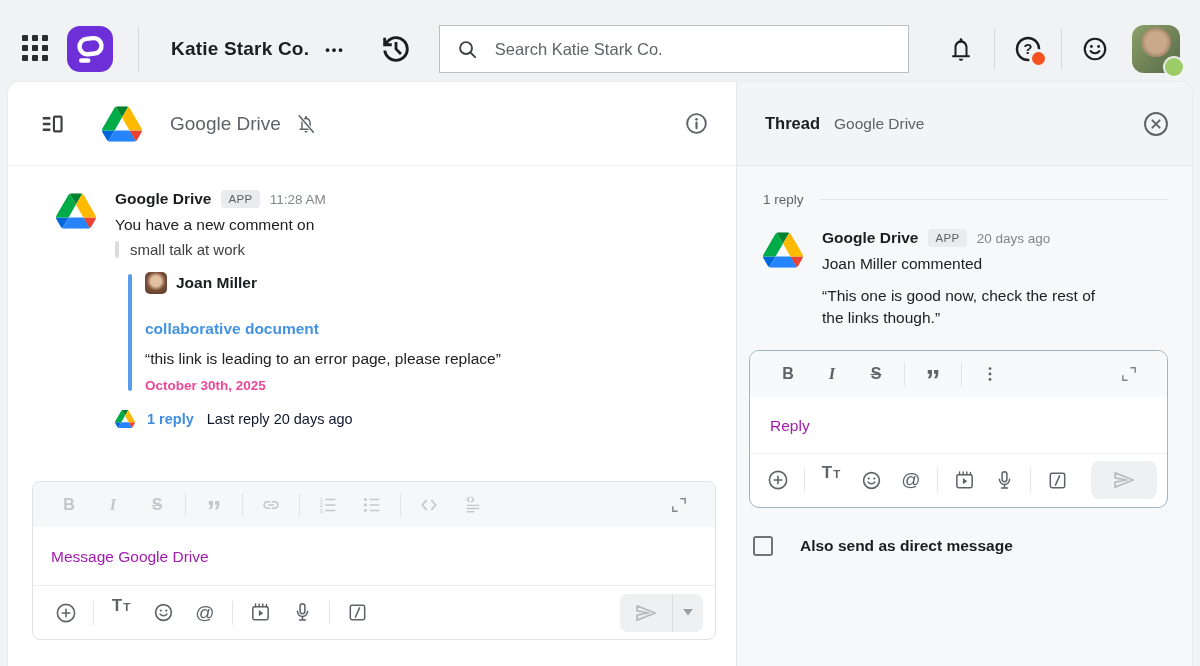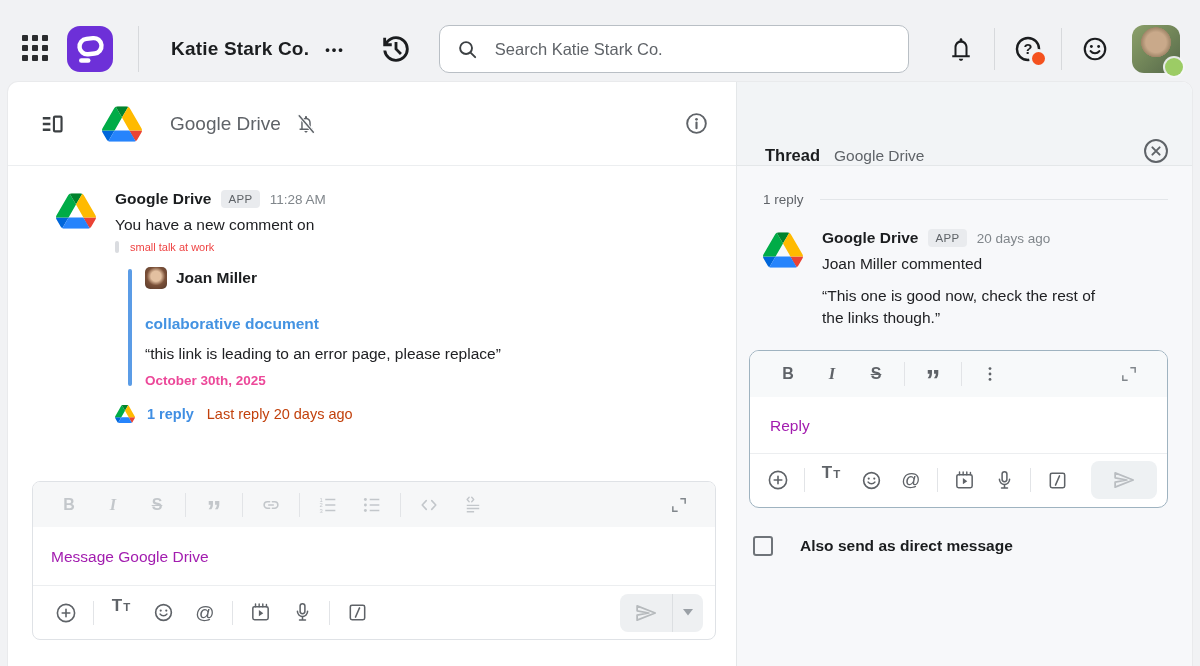--- a/index.html
+++ b/index.html
@@ -8,21 +8,21 @@
 
   
   .topbar{height:82px;display:flex;align-items:center;padding:16px 20px 0 22px;box-sizing:border-box;}
   .apps-grid{width:28px;height:28px;display:grid;grid-template-columns:repeat(3,6px);grid-template-rows:repeat(3,6px);gap:4px;cursor:pointer;}
   .apps-grid span{background:#2a2c2e;border-radius:1px;}
   .brand-logo{width:48px;height:48px;margin-left:16px;flex:none;cursor:pointer;}
   .tb-divider{width:1px;height:46px;background:#d7d9dc;margin-left:24px;}
   .ws-name{margin-left:32px;font-size:19px;font-weight:700;color:#1b1d1f;letter-spacing:.2px;}
   .ws-dots{margin-left:16px;font-size:13px;font-weight:700;letter-spacing:2px;color:#1b1d1f;cursor:pointer;}
   .history-btn{margin-left:32px;width:38px;height:38px;display:flex;align-items:center;justify-content:center;cursor:pointer;color:#1b1d1f;}
-  .searchbar{margin-left:24px;width:470px;height:48px;box-sizing:border-box;background:#fff;border:1.5px solid #b9bfc5;border-radius:10px;display:flex;align-items:center;padding:0 16px;}
+  .searchbar{margin-left:24px;width:470px;height:48px;box-sizing:border-box;background:#fff;border:1.5px solid #b9bfc5;border-radius:0;display:flex;align-items:center;padding:0 16px;}
   .searchbar svg{flex:none;color:#3c4043;}
   .searchbar input{border:none;outline:none;flex:1;margin-left:14px;font-size:16.5px;color:#3c4043;font-family:inherit;background:transparent;}
   .searchbar input::placeholder{color:#5f6368;opacity:1;}
   .tb-right{margin-left:auto;display:flex;align-items:center;}
   .tb-icon{width:38px;height:38px;display:flex;align-items:center;justify-content:center;color:#1b1d1f;cursor:pointer;position:relative;}
   .tb-sep{width:1px;height:42px;background:#d7d9dc;margin:0 14px;}
   .help-dot{position:absolute;right:2px;bottom:3px;width:13px;height:13px;border-radius:50%;background:#f4511e;box-shadow:0 0 0 3px #f1f2f4;}
   .avatar{width:48px;height:48px;border-radius:12px;margin-left:18px;position:relative;cursor:pointer;background:
     radial-gradient(circle at 50% 36%, #c9a98a 0 26%, #a08668 38%, transparent 39%),
     linear-gradient(135deg,#8ba06a 0%,#74885a 45%,#55684a 100%);}
@@ -42,35 +42,35 @@
   
   .messages{flex:1;padding:24px 18px 0 48px;overflow:hidden;}
   .msg-row{display:flex;}
   .msg-avatar{width:40px;height:36px;margin-top:3px;flex:none;}
   .msg-body{margin-left:19px;min-width:0;}
   .name-row{display:flex;align-items:center;}
   .msg-author{font-size:15.5px;font-weight:700;color:#1b1d1f;}
   .app-badge{margin-left:10px;background:#e9ebee;color:#5f6368;font-size:11.5px;padding:3px 7px;border-radius:4px;letter-spacing:.4px;}
   .msg-time{margin-left:10px;font-size:13.5px;color:#80868b;}
   .msg-line{font-size:15.5px;color:#202124;margin-top:8px;}
-  .doc-quote{margin-top:7px;position:relative;padding-left:15px;font-size:11px;color:#ef4444;}
+  .doc-quote{margin-top:7px;position:relative;padding-left:15px;font-size:15px;color:#404040;}
   .doc-quote::before{content:"";position:absolute;left:0;top:0;bottom:0;width:4px;border-radius:2px;background:#dadce0;}
   .comment-quote{margin-top:14px;margin-left:13px;position:relative;padding-left:17px;}
   .comment-quote::before{content:"";position:absolute;left:0;top:2px;bottom:2px;width:4px;border-radius:2px;background:#5b9ce6;}
   .cq-author-row{display:flex;align-items:center;}
   .mini-avatar{width:22px;height:22px;border-radius:5px;flex:none;background:
     radial-gradient(circle at 50% 42%, #e3c0a0 0 30%, #7a5038 55%, #55382a 100%);}
   .cq-author{margin-left:9px;font-size:15.5px;font-weight:700;color:#1b1d1f;}
   .doc-link{margin-top:26px;font-size:15.5px;font-weight:700;color:#4493e2;cursor:pointer;}
   .cq-text{margin-top:12px;font-size:15.5px;color:#202124;}
   .cq-date{margin-top:10px;font-size:13.5px;font-weight:700;color:#ec4899;}
   .replies-row{margin-top:17px;display:flex;align-items:center;cursor:pointer;}
   .reply-logo{width:20px;height:18px;flex:none;}
   .reply-count{margin-left:12px;font-size:14.5px;font-weight:700;color:#3f8ee3;}
-  .reply-last{margin-left:13px;font-size:14.5px;color:#c2410c;}
+  .reply-last{margin-left:13px;font-size:14.5px;color:#0f172a;}
 
   
   .composer{margin:14px 20px 26px 24px;border:1px solid #dfe2e6;border-radius:8px;background:#fff;overflow:hidden;flex:none;}
   .cmp-toolbar{height:45px;background:#f6f7f8;display:flex;align-items:center;padding:0 14px;box-sizing:border-box;}
   .ibtn{width:44px;height:34px;display:flex;align-items:center;justify-content:center;cursor:pointer;border-radius:6px;flex:none;}
   .mute-ic{color:#c3c7cb;}
   .dark-ic{color:#5f6368;}
   .tb-vsep{width:1px;height:24px;background:#e2e4e7;margin:0 6px;flex:none;}
   .glyph-b{font-size:16px;font-weight:700;}
   .glyph-i{font-size:16.5px;font-weight:600;font-style:italic;font-family:"Liberation Serif","DejaVu Serif",serif;}
@@ -84,21 +84,21 @@
   .cmp-input{padding:21px 18px 19px;font-size:15.5px;color:#a21caf;}
   .cmp-bottom{height:54px;border-top:1px solid #eceef0;display:flex;align-items:center;padding:0 12px 0 12px;box-sizing:border-box;}
   .cmp-bottom .ibtn{width:42px;}
   .send-split{margin-left:auto;display:flex;align-items:center;height:38px;background:#eef0f2;border-radius:8px;overflow:hidden;}
   .send-main{width:52px;height:38px;display:flex;align-items:center;justify-content:center;color:#b6babd;cursor:pointer;}
   .send-sep{width:1px;height:38px;background:#dcdfe2;}
   .send-caret{width:30px;height:38px;display:flex;align-items:center;justify-content:center;color:#9aa0a6;cursor:pointer;}
 
   
   .thread-panel{width:456px;flex:none;background:#f7f8fa;border-left:1px solid #e4e7e9;display:flex;flex-direction:column;box-sizing:border-box;}
-  .thread-header{height:84px;flex:none;display:flex;align-items:flex-end;padding:0 22px 0 28px;background:#f2f4f6;border-bottom:1px solid #e4e7e9;box-sizing:border-box;}
+  .thread-header{height:84px;flex:none;display:flex;align-items:center;padding:0 22px 0 28px;background:#f2f4f6;border-bottom:1px solid #e4e7e9;box-sizing:border-box;}
   .th-title{font-size:16.5px;font-weight:700;color:#1b1d1f;}
   .th-channel{margin-left:14px;font-size:15.5px;color:#5f6368;}
   .th-close{margin-left:auto;color:#5f6368;display:flex;cursor:pointer;}
   .th-divider-row{display:flex;align-items:center;padding:26px 24px 16px 26px;}
   .th-div-label{font-size:13.5px;color:#5f6368;flex:none;}
   .th-div-line{flex:1;height:1px;background:#e3e6e9;margin-left:16px;}
   .thread-msg{display:flex;padding:6px 24px 0 26px;}
   .th-quote{margin-top:12px;font-size:15.5px;color:#202124;line-height:1.45;max-width:276px;}
   .thread-composer{margin:20px 24px 0 12px;border:1px solid #9fb3c0;border-radius:10px;background:#fff;overflow:hidden;flex:none;}
   .thread-composer .cmp-toolbar{height:46px;background:#f7f9fa;padding:0 16px;}

